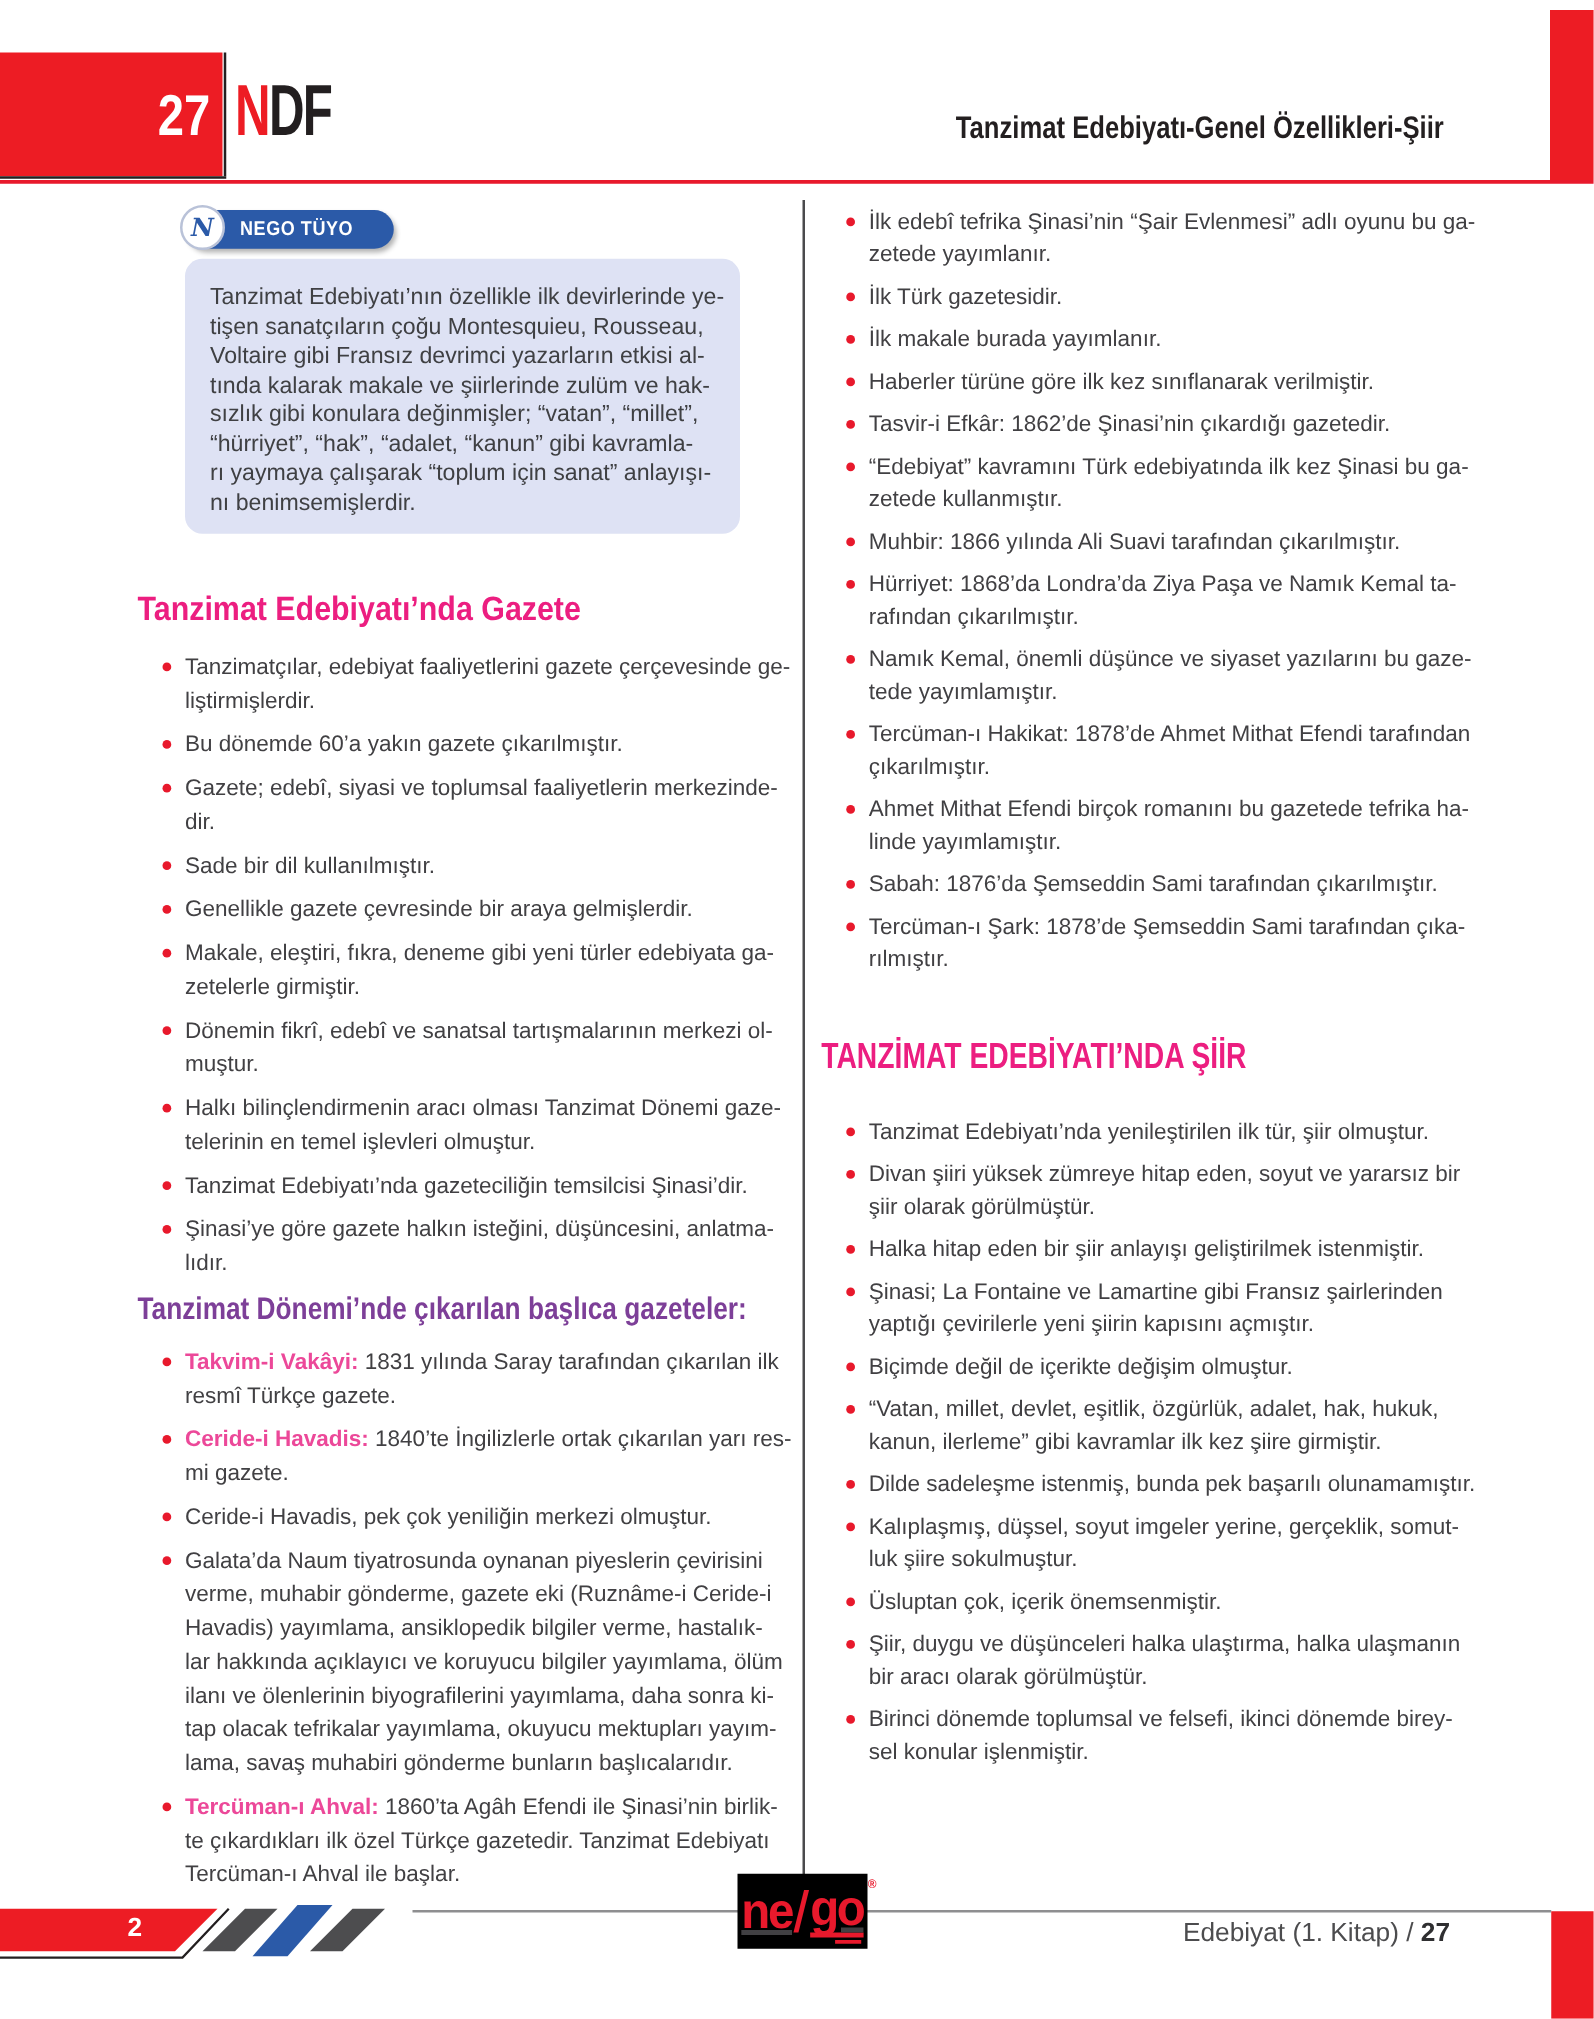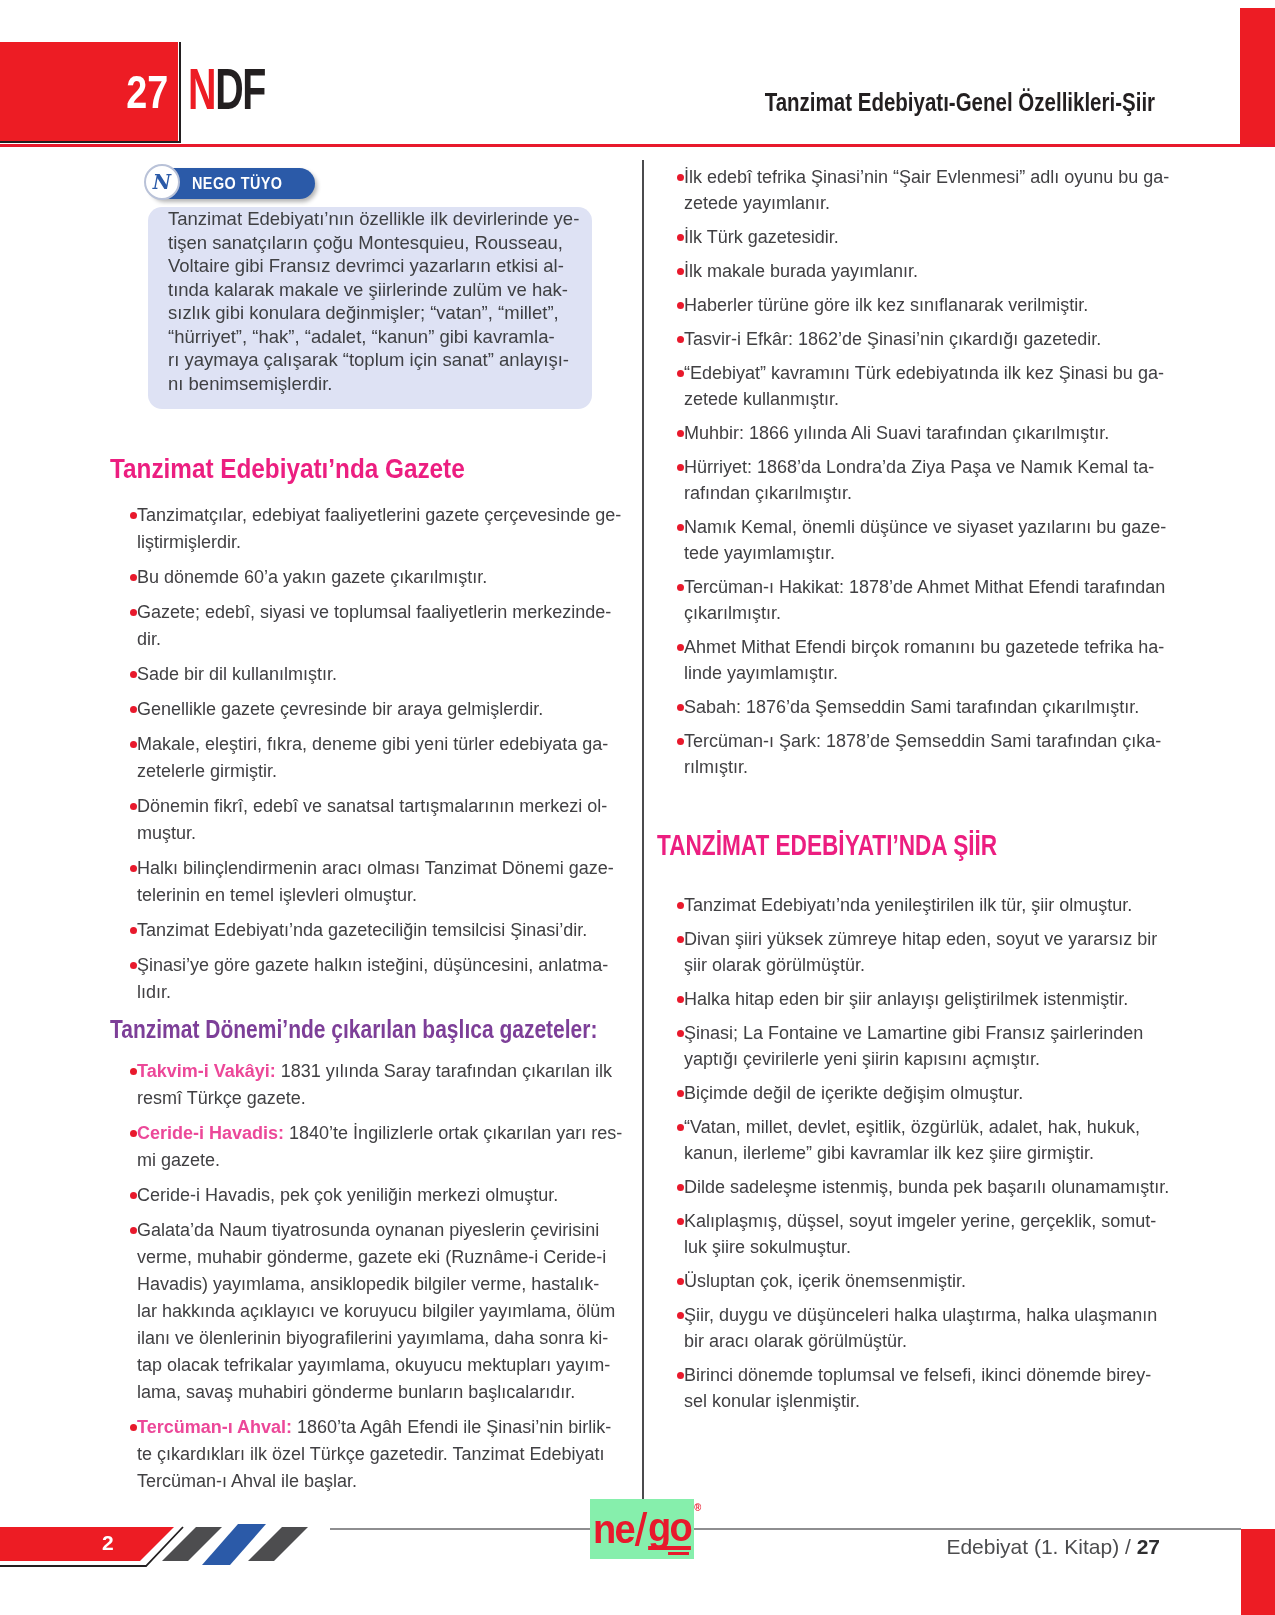--- a/index.html
+++ b/index.html
@@ -25,43 +25,43 @@
   .col-right{left:657px;top:164px;width:514px;}
   
   .badge{margin-left:38px;position:relative;display:inline-flex;align-items:center;height:31px;
          background:#2b5aa8;border-radius:16px;padding:0 22px 0 44px;box-shadow:2px 3px 4px rgba(0,0,0,.3);}
   .badge-label{color:#fff;font-size:16px;font-weight:700;letter-spacing:.5px;transform:scaleX(.9);transform-origin:left center;}
   .badge-circle{position:absolute;left:-4px;top:-4px;width:36px;height:36px;background:#fff;
                 border:2px solid #b9c2d8;border-radius:50%;box-sizing:border-box;display:flex;
                 align-items:center;justify-content:center;font-family:"DejaVu Serif","Liberation Serif",serif;
                 font-style:italic;font-weight:700;font-size:20px;color:#2b5aa8;}
   .tipbox{margin-left:38px;margin-top:8px;width:444px;box-sizing:border-box;background:#dee2f4;
-          border-radius:14px;padding:0 18px 14px 20px;font-size:18.5px;line-height:23.5px;
+          border-radius:14px;padding:18px 18px 14px 20px;font-size:18.5px;line-height:23.5px;
           color:#3f4043;white-space:pre;}
   
   .h-mag{margin:44px 0 17px 0;font-size:27px;line-height:32px;font-weight:700;color:#ec1e80;
          transform:scaleX(.9);transform-origin:left center;white-space:nowrap;}
   .h-purp{margin:4px 0 14px 0;font-size:25px;line-height:30px;font-weight:700;color:#7d3f98;
           transform:scaleX(.84);transform-origin:left center;white-space:nowrap;}
   .h-caps{margin:48px 0 30px 0;font-size:29px;line-height:34px;font-weight:700;color:#ec1e80;
           transform:scaleX(.78);transform-origin:left center;white-space:nowrap;}
   
   ul.blist{list-style:none;margin:0;padding:0 0 0 20px;}
-  ul.blist li{display:flex;margin:0 0 8px 0;font-size:18px;color:#414043;}
+  ul.blist li{display:flex;gap:11px;margin:0 0 8px 0;font-size:18px;color:#414043;}
   .col-left ul.blist li{line-height:27px;}
   .col-right ul.blist li{line-height:26px;}
   .dot{flex:none;width:7px;height:7px;border-radius:50%;background:#e8192c;margin-top:10px;}
   .txt{white-space:pre;}
   .lead{color:#ec4899;font-weight:700;}
   
   .f-line{left:330px;top:1528px;width:911px;height:2px;background:#8e8e90;}
   .footer-deco{left:0;top:1524px;}
   .pagenum{left:102px;top:1531px;color:#fff;font-size:21px;font-weight:700;}
-  .logo{left:590px;top:1499px;width:104px;height:60px;background:#86efac;display:flex;
-        align-items:center;justify-content:center;gap:4px;}
+  .logo{left:590px;top:1499px;width:104px;height:60px;background:#000000;display:flex;
+        align-items:center;justify-content:center;gap:4px;text-decoration:underline;}
   .logo-ne,.logo-go{font-size:40px;font-weight:700;color:#e8192c;letter-spacing:-2px;line-height:.9;
                     transform:scaleX(.95);}
   .logo-bar{width:4px;height:34px;background:#e8192c;transform:skewX(-14deg);}
   .logo-go{position:relative;border-bottom:4px solid #e8192c;padding-bottom:1px;}
   .logo-reg{position:absolute;top:-6px;right:-11px;font-size:10px;letter-spacing:0;color:#e8192c;font-weight:700;}
   .logo-sub{position:absolute;bottom:-9px;right:2px;width:22px;height:3px;background:#e8192c;}
   .bookref{right:115px;top:1535px;font-size:21px;color:#4c4c4e;white-space:nowrap;}
   .bookref .bold{font-weight:700;color:#2f2f31;}
   .corner-bottom{left:1241px;top:1529px;width:34px;height:86px;background:#ed1c24;}
 </style>

